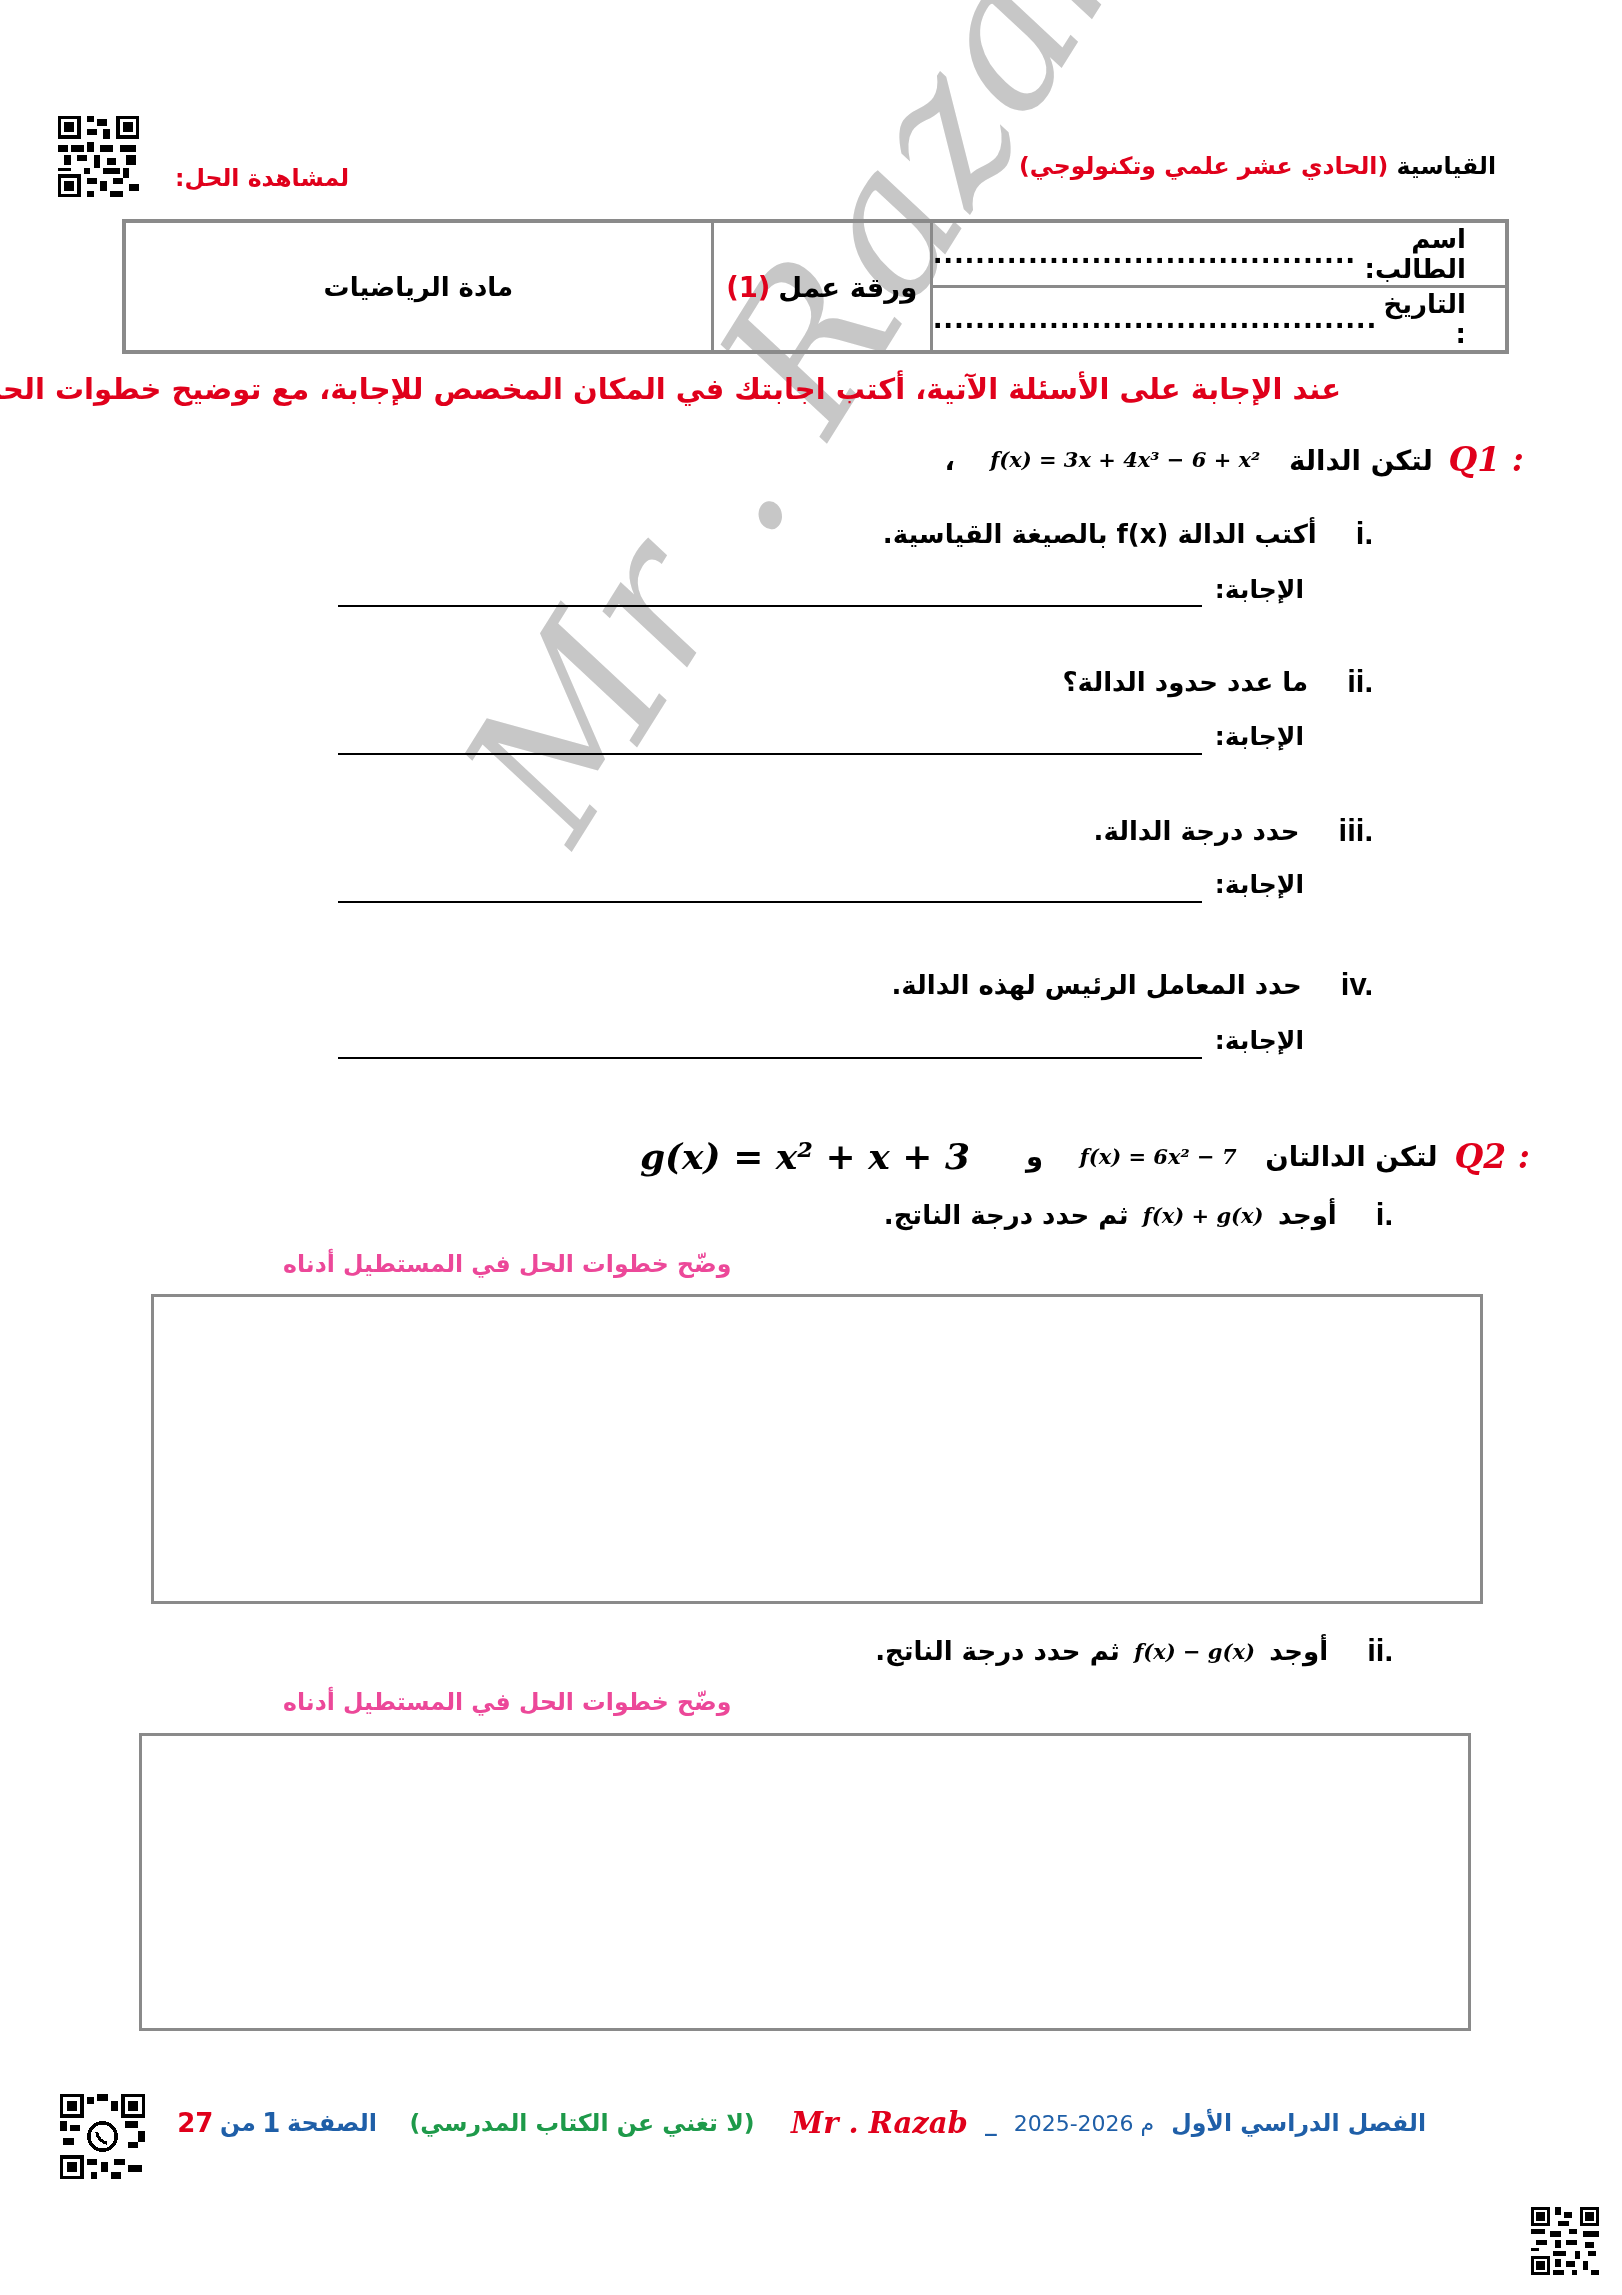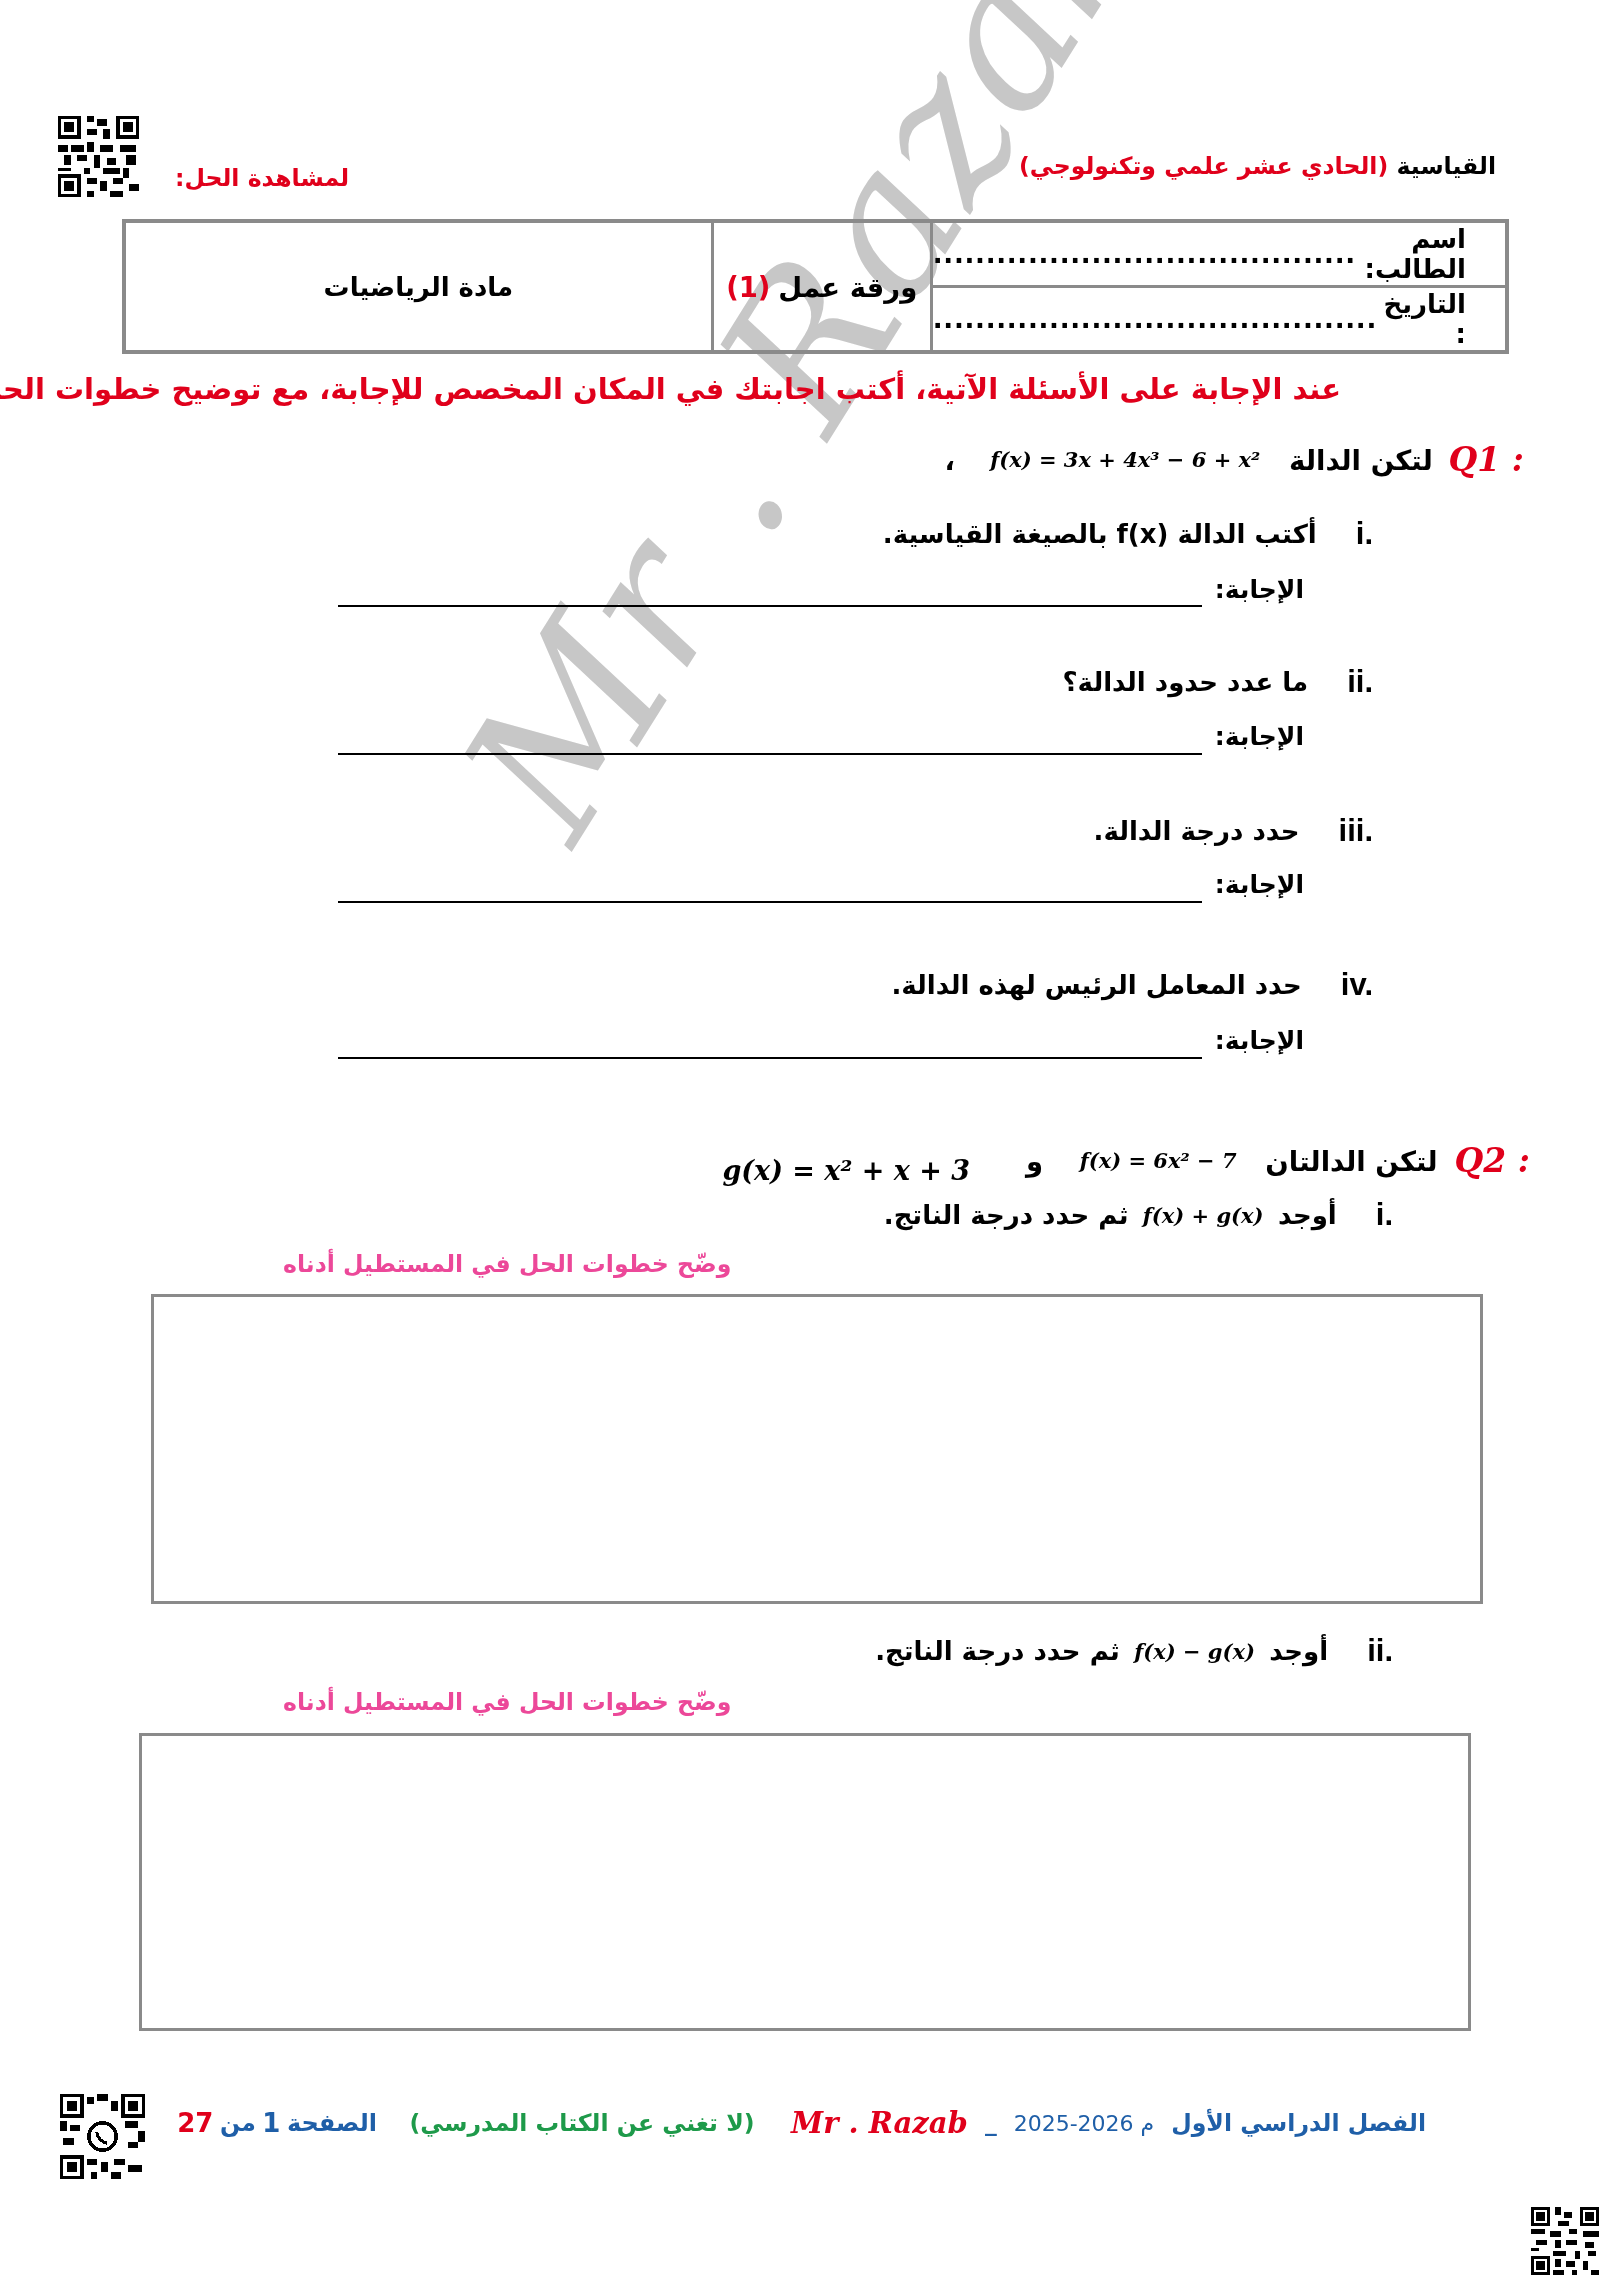--- a/index.html
+++ b/index.html
@@ -170,21 +170,21 @@
     <span class="sub-text">حدد المعامل الرئيس لهذه الدالة.</span>
   </div>
   <div class="abs answer-label rtl" style="right:318px; top:1026px;">الإجابة:</div>
   <div class="answer-line" style="left:338px; width:864px; top:1057px;"></div>
 
   <div class="abs rtl" style="right:92px; top:1135px; display:flex; align-items:center; gap:17px;">
     <span class="q-label ltr">Q2 :</span>
     <span class="q-text">لتكن الدالتان</span>
     <span class="math" style="margin-right:11.8px;">f(x) = 6x² − 7</span>
     <span class="q-text" style="margin-right:19.6px;">و</span>
-    <span class="math" style="margin-right:39px; font-size:27px;margin-top:20px;">g(x) = x² + x + 3</span>
+    <span class="math" style="margin-right:39px; font-size:36px;">g(x) = x² + x + 3</span>
   </div>
 
   <div class="abs rtl" style="right:229px; top:1197px; display:flex; align-items:center; gap:39px;">
     <span class="roman ltr">i.</span>
     <span style="display:flex; align-items:center; gap:14.4px;">
       <span class="sub-text">أوجد</span>
       <span class="math">f(x) + g(x)</span>
       <span class="sub-text">ثم حدد درجة الناتج.</span>
     </span>
   </div>

